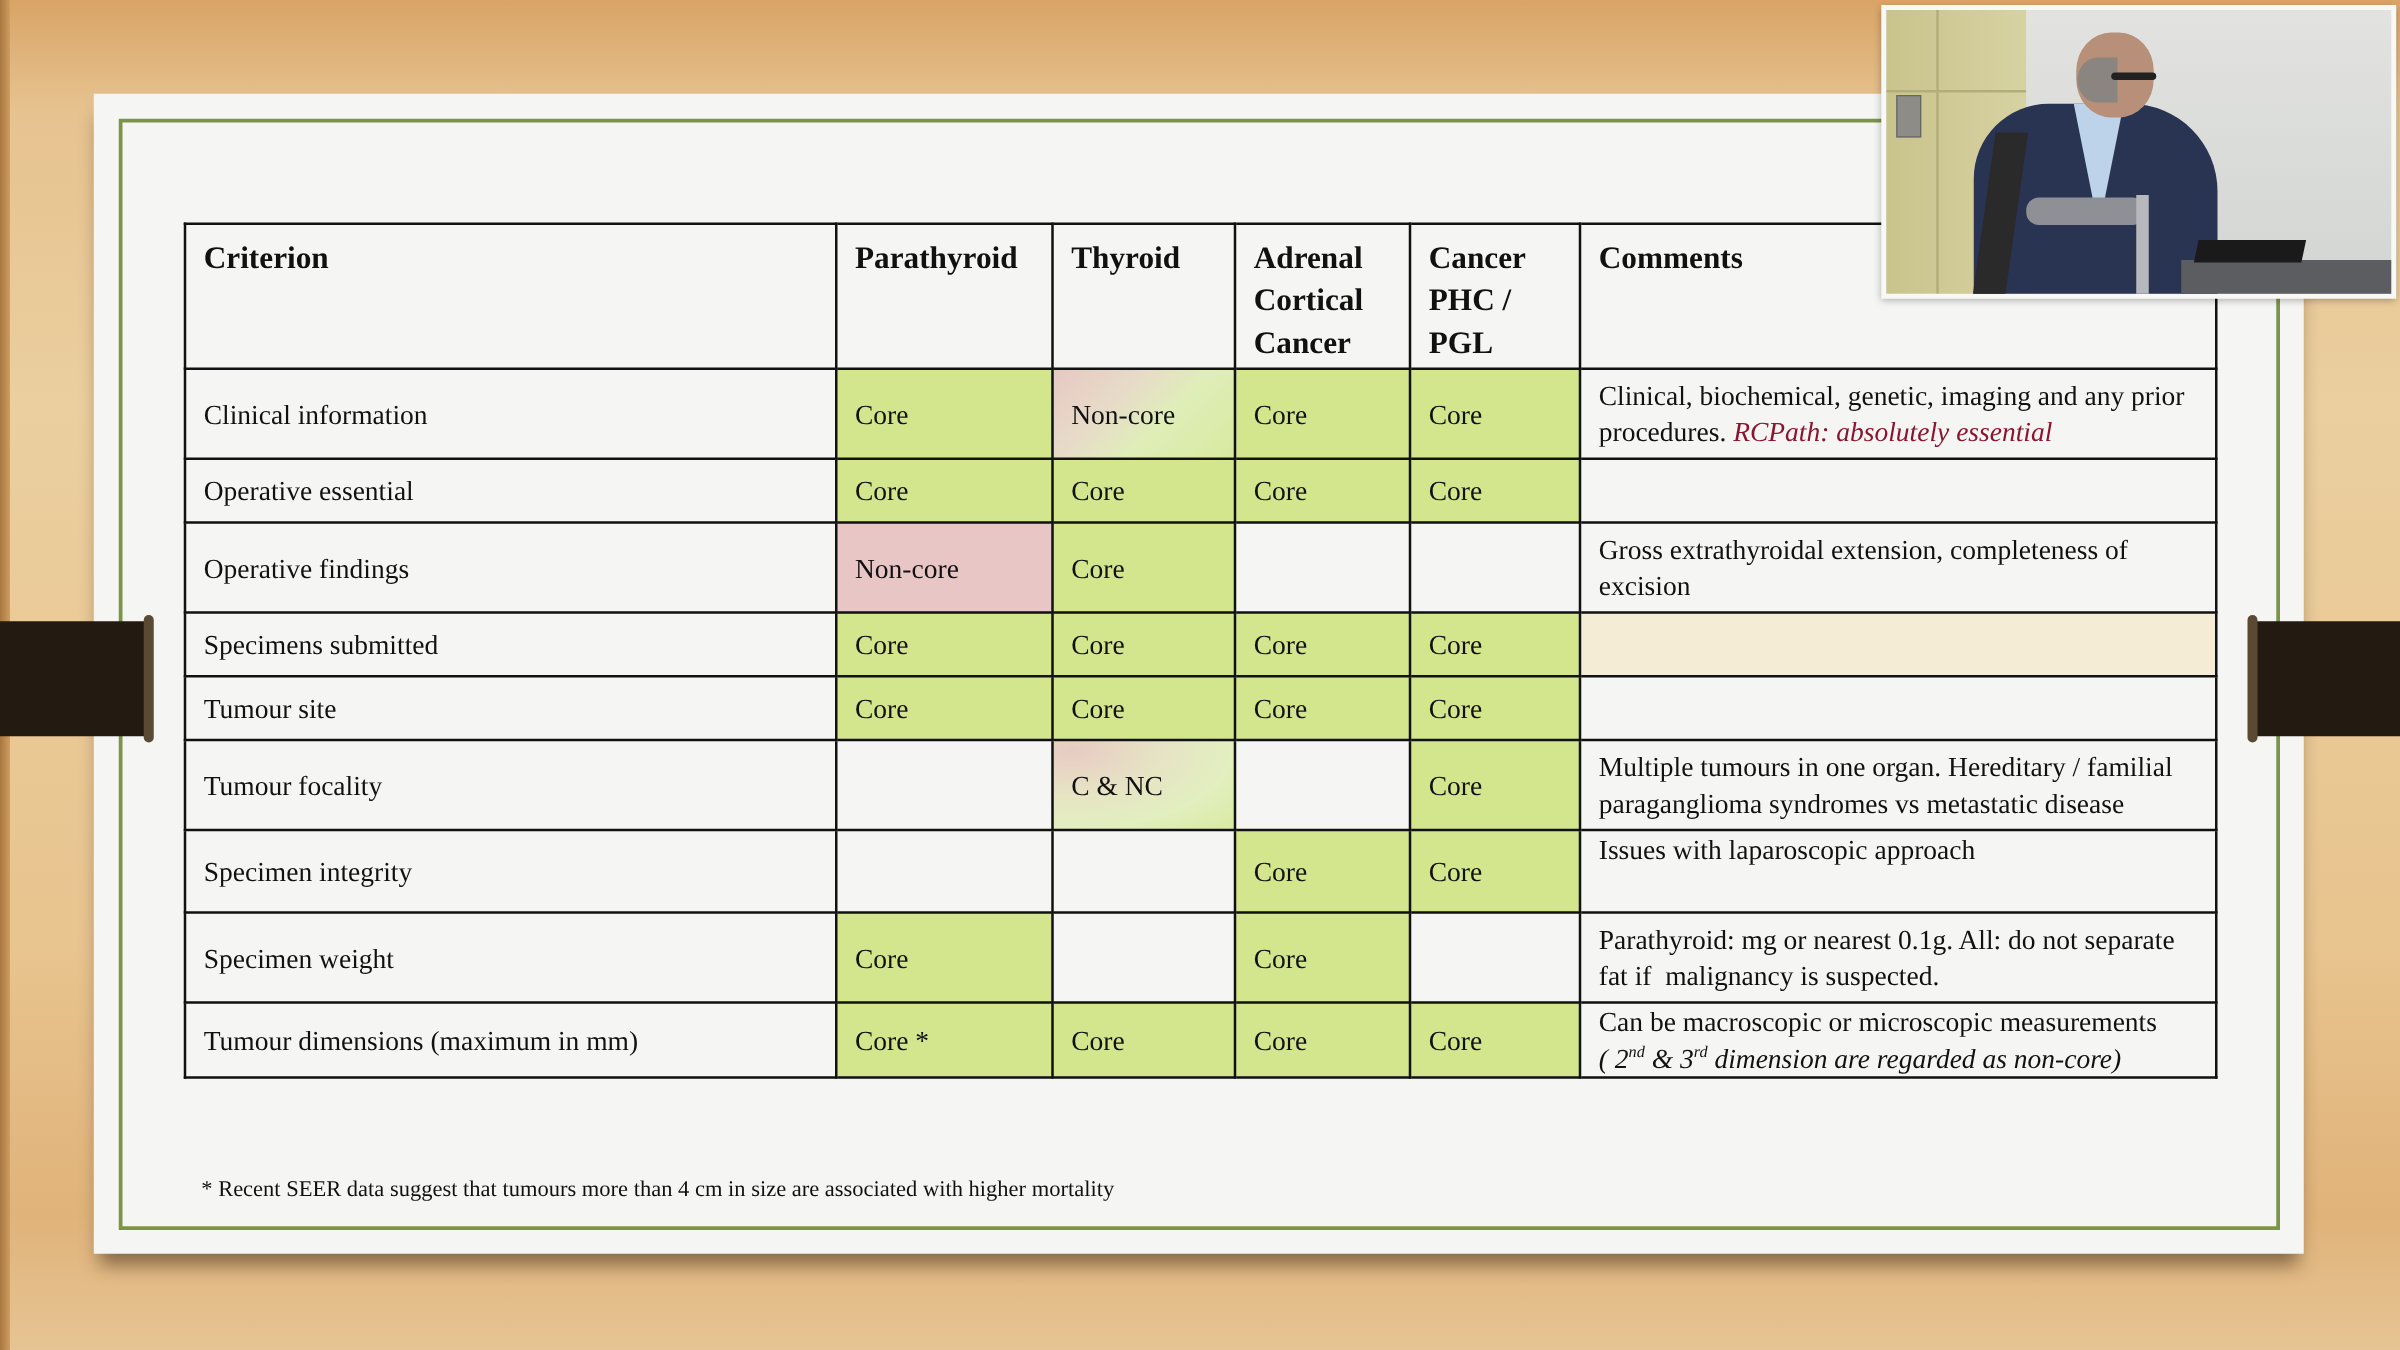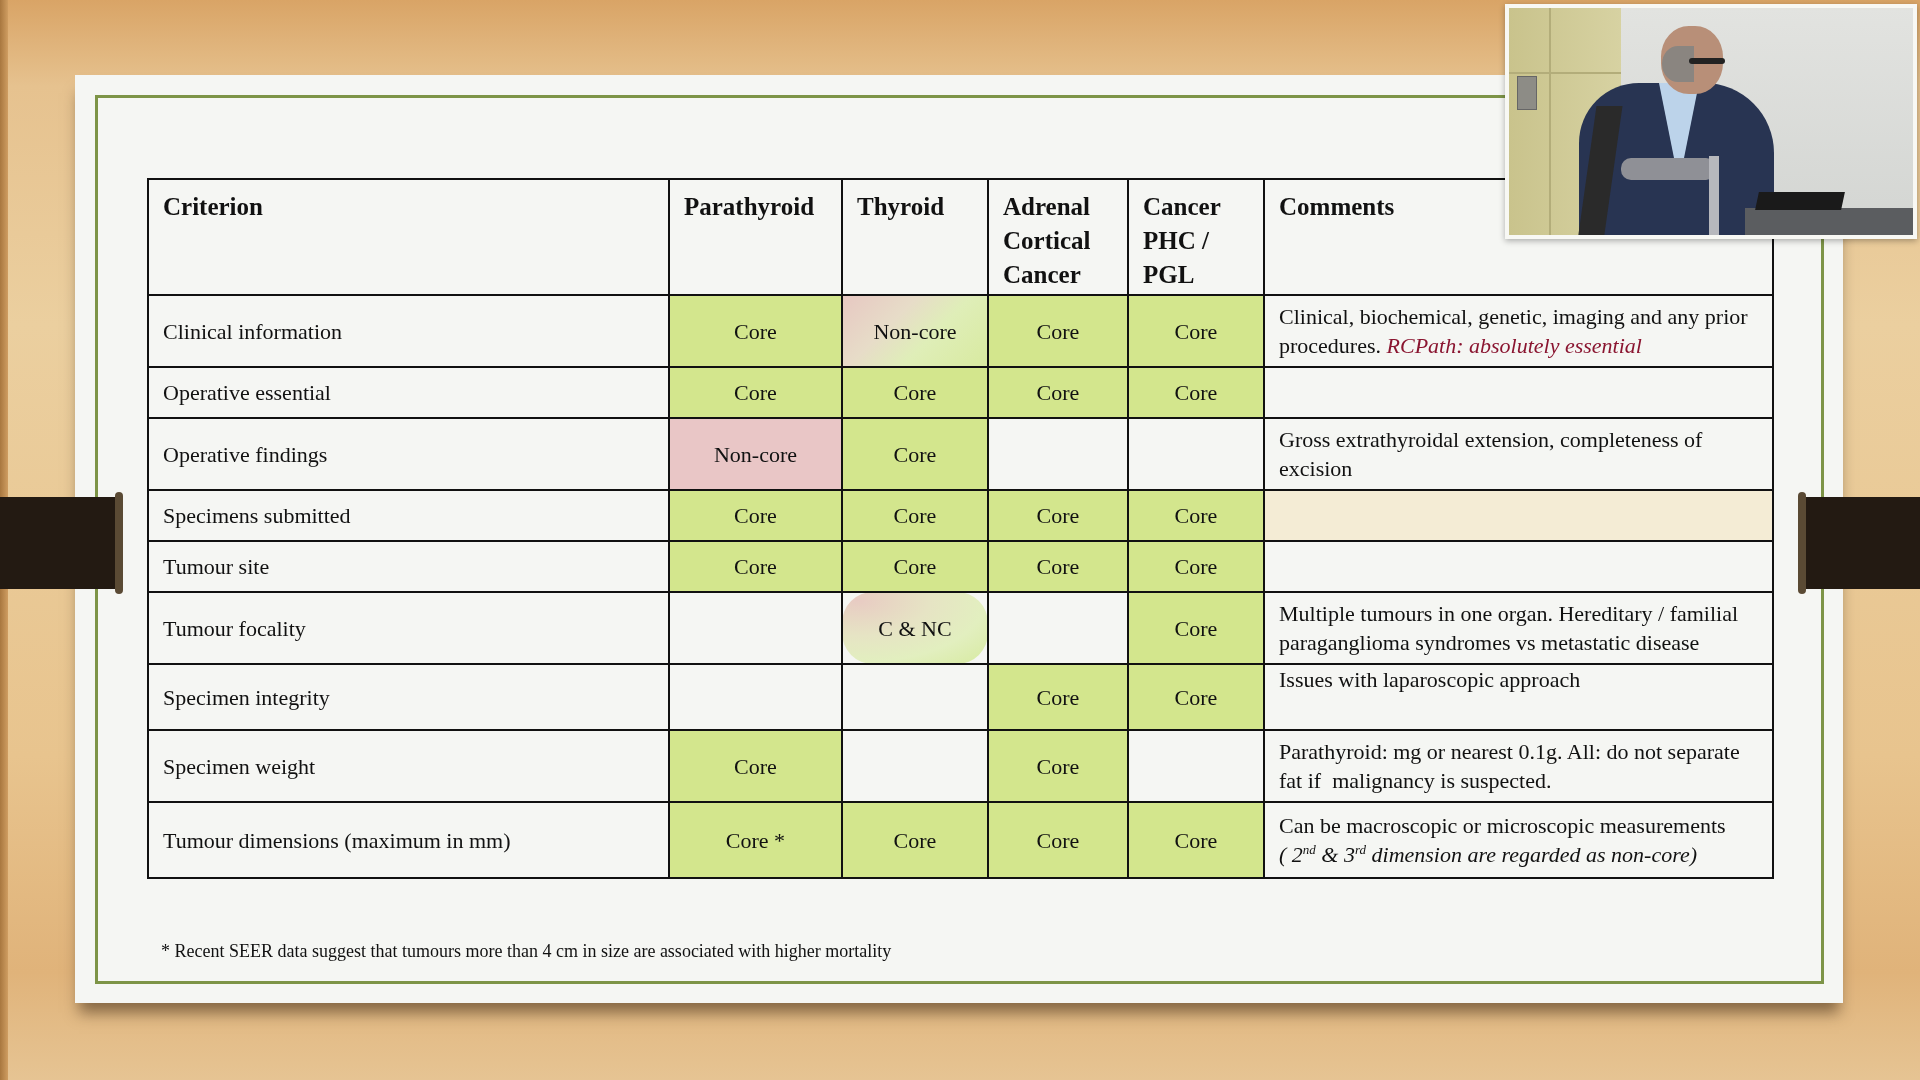--- a/index.html
+++ b/index.html
@@ -36,25 +36,25 @@
     color:#111;
   }
   table.crit td, table.crit th {
     border:2.5px solid #111; padding:0 14px; font-size:22px; line-height:29px;
     vertical-align:middle;
   }
   table.crit th {
     font-weight:bold; font-size:25px; line-height:34px; text-align:left;
     vertical-align:top; padding-top:10px;
   }
-  td.val { text-align:center; }
+  td.val { }
   td.core { background:#d3e68d; }
   td.noncore { background:#e9c6c6; }
   td.grad1 { background: linear-gradient(135deg, #e7c8c2 0%, #e7dcc8 35%, #dfeeb8 60%, #d8eaa0 100%); }
-  td.grad2 { background: radial-gradient(ellipse at 10% 10%, #e8cbc3 0%, #e6e4c4 40%, #e2efbf 70%, #d7eaa1 100%); border-radius: 31px; }
+  td.grad2 { background: radial-gradient(ellipse at 10% 10%, #e8cbc3 0%, #e6e4c4 40%, #e2efbf 70%, #d7eaa1 100%); }
   td.beige { background:#f4ecd5; }
   .rcpath { color:#8a1530; font-style:italic; }
   .ital { font-style:italic; }
   sup { font-size:13px; line-height:0; }
   .footnote {
     position:absolute; left:86px; top:866px; font-size:18px; color:#111;text-align:right;
   }
   .video {
     position:absolute; left:1505px; top:4px; width:412px; height:235px;
     background:#f8f8f4; box-sizing:border-box; padding:4px;
@@ -168,21 +168,21 @@
         <td style="vertical-align:top; padding-top:0">Issues with laparoscopic approach</td>
       </tr>
       <tr style="height:72px">
         <td>Specimen weight</td>
         <td class="val core">Core</td>
         <td class="val"></td>
         <td class="val core">Core</td>
         <td class="val"></td>
         <td style="white-space:pre-wrap">Parathyroid: mg or nearest 0.1g. All: do not separate fat if  malignancy is suspected.</td>
       </tr>
-      <tr style="height:76px">
+      <tr style="height:60px">
         <td>Tumour dimensions (maximum in mm)</td>
         <td class="val core">Core *</td>
         <td class="val core">Core</td>
         <td class="val core">Core</td>
         <td class="val core">Core</td>
         <td>
           <div>Can be macroscopic or microscopic measurements</div>
           <div class="ital"><span>( 2</span><sup>nd</sup><span> &amp; 3</span><sup>rd</sup><span> dimension are regarded as non-core)</span></div>
         </td>
       </tr>

